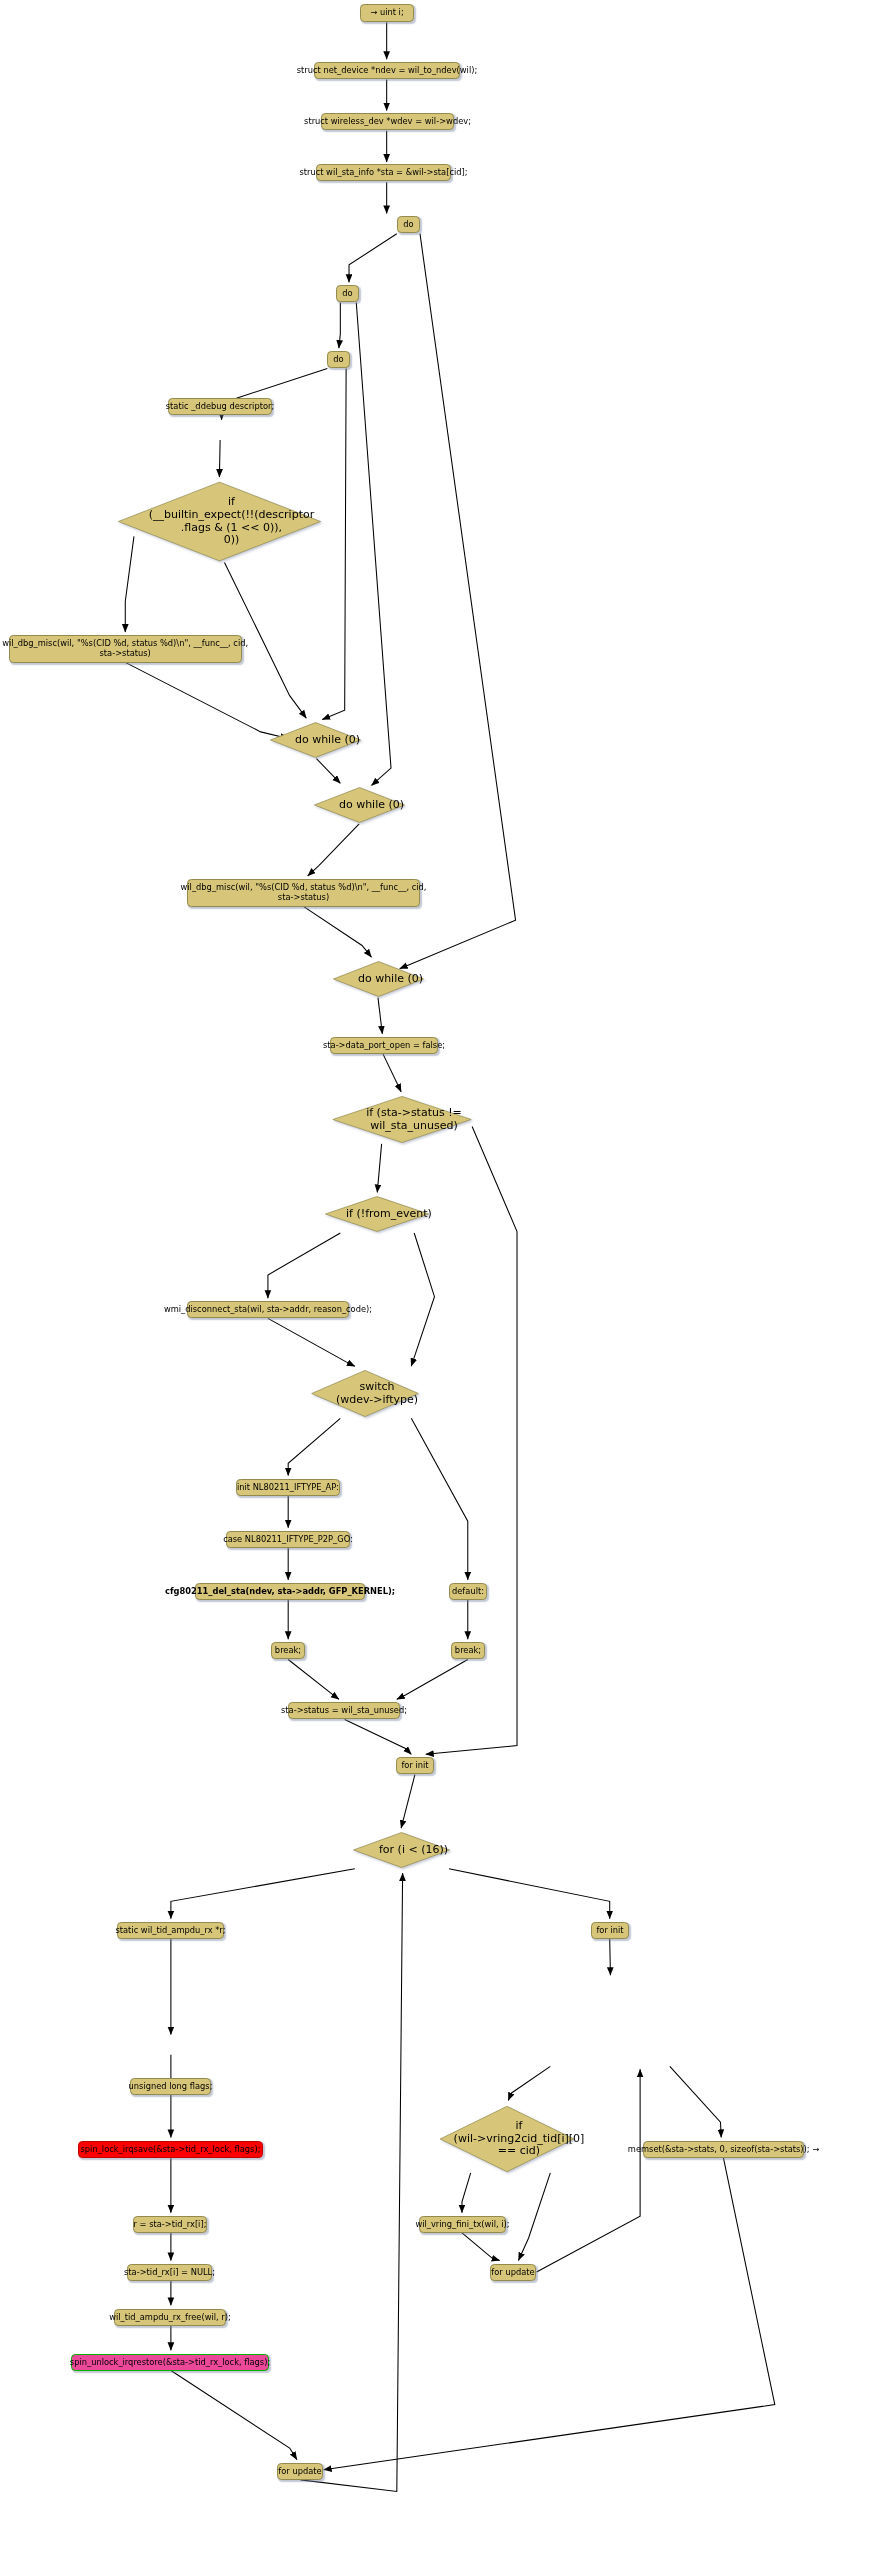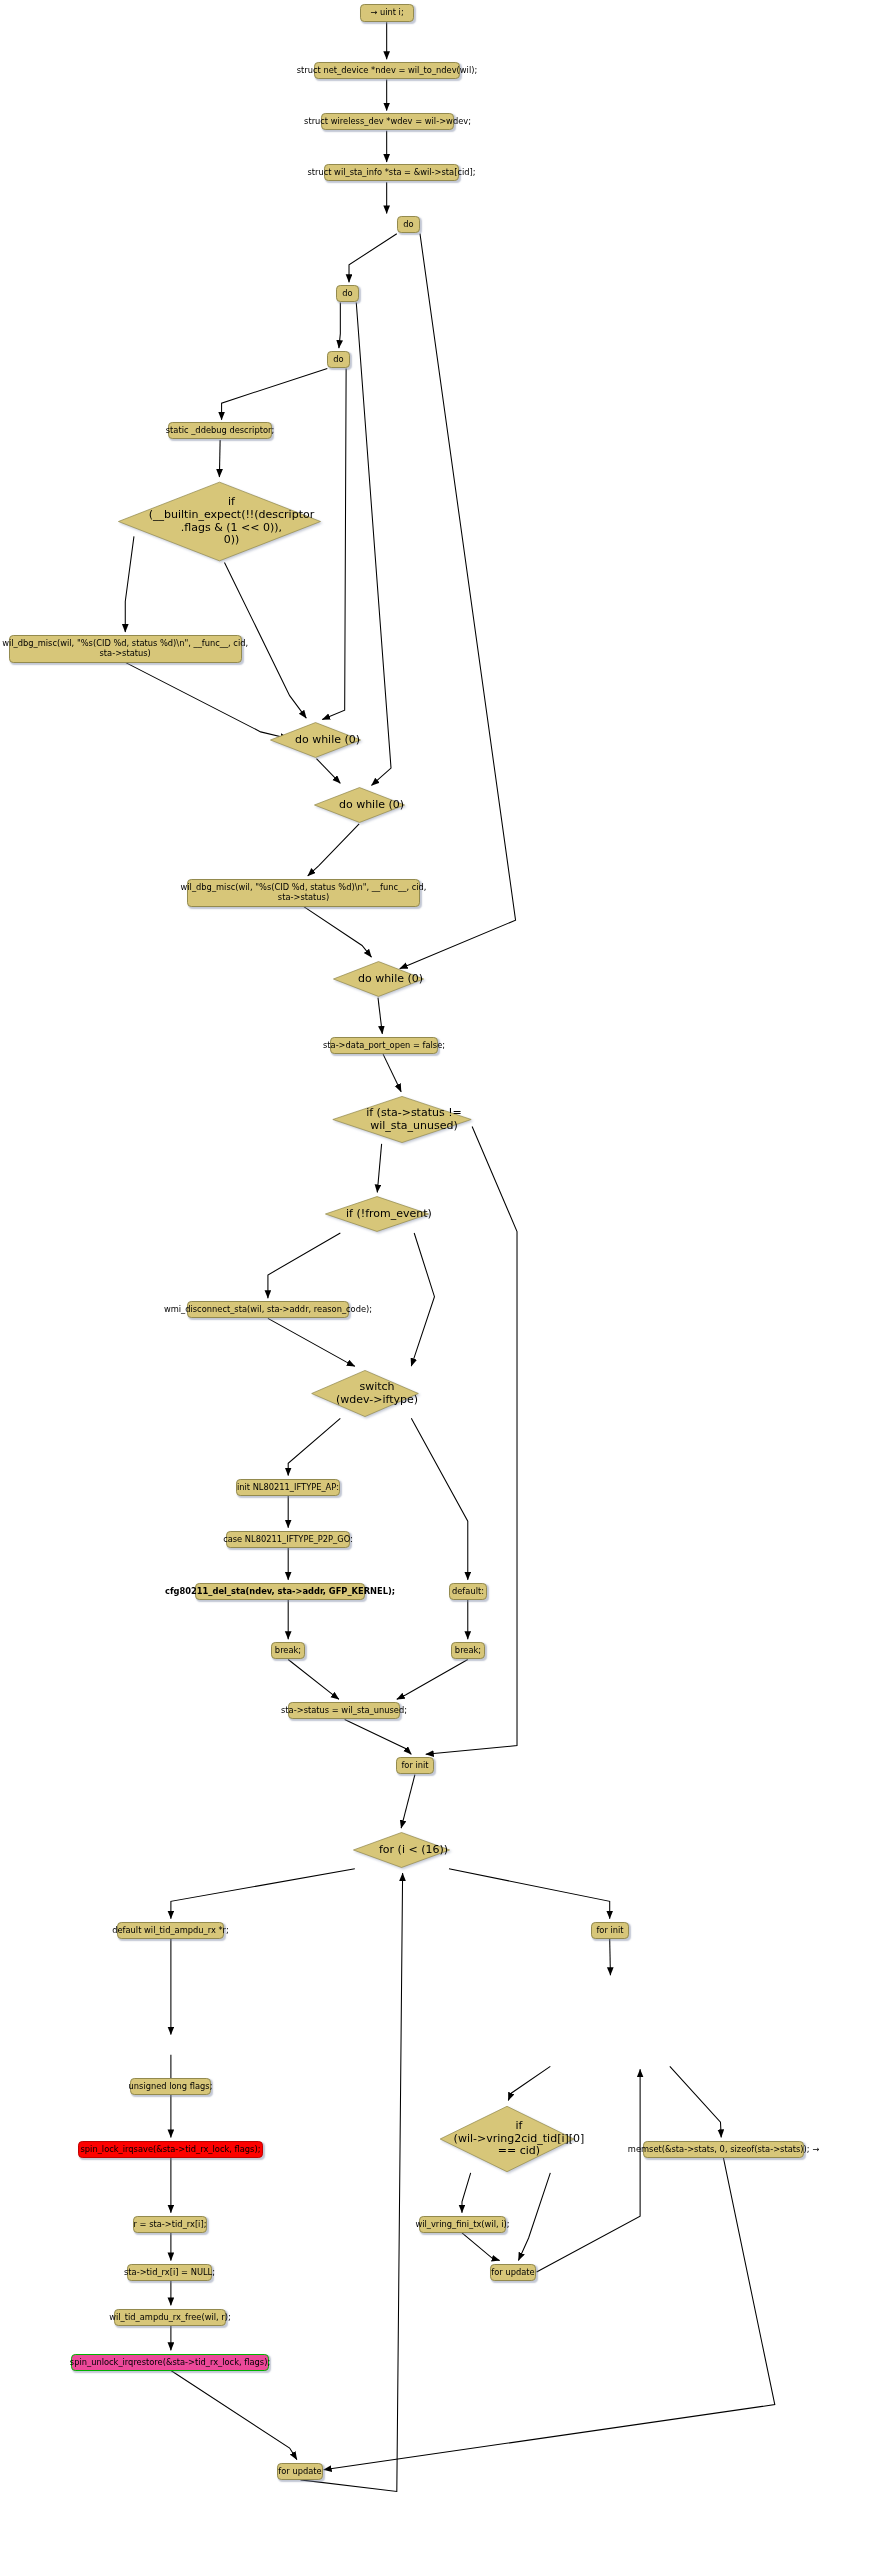--- a/index.html
+++ b/index.html
@@ -203,37 +203,37 @@
   </div>
 
   <div class="node box" style="left:314px; top:62px; width:146px; height:17.4px;">
     <span>struct net_device *ndev = wil_to_ndev(wil);</span>
   </div>
 
   <div class="node box" style="left:321px; top:113px; width:133px; height:17.4px;">
     <span>struct wireless_dev *wdev = wil-&gt;wdev;</span>
   </div>
 
-  <div class="node box" style="left:324px; top:164px; width:135px; height:17.4px;">
+  <div class="node box" style="left:316px; top:164px; width:135px; height:17.4px;">
     <span>struct wil_sta_info *sta = &amp;wil-&gt;sta[cid];</span>
   </div>
 
   <div class="node box" style="left:397px; top:216px; width:23px; height:17.4px;">
     <span>do</span>
   </div>
 
   <div class="node box" style="left:336px; top:285px; width:23px; height:17.4px;">
     <span>do</span>
   </div>
 
   <div class="node box" style="left:327px; top:351px; width:23px; height:17.4px;">
     <span>do</span>
   </div>
 
-  <div class="node box" style="left:168px; top:422px; width:104px; height:17.4px;">
+  <div class="node box" style="left:168px; top:398px; width:104px; height:17.4px;">
     <span>static _ddebug descriptor;</span>
   </div>
 
   <div class="diamond-wrap" style="left:116px; top:480px; width:207px; height:83px;">
     <svg width="207" height="83" viewBox="0 0 286 115">
       <polygon points="143,3 283,57.5 143,112 3,57.5" fill="#d7c679" stroke="#938a4e" stroke-width="1" style="filter: drop-shadow(2px 2px 1.5px rgba(120,130,160,0.45));"></polygon>
     </svg>
     <div class="diamond-label">if
 (__builtin_expect(!!(descriptor
 .flags &amp; (1 &lt;&lt; 0)),
@@ -335,21 +335,21 @@
   </div>
 
   <div class="diamond-wrap" style="left:352px; top:1831px; width:99px; height:38px;">
     <svg width="99" height="38" viewBox="0 0 136 52">
       <polygon points="68,2 134,26 68,50 2,26" fill="#d7c679" stroke="#938a4e" stroke-width="1" style="filter: drop-shadow(2px 2px 1.5px rgba(120,130,160,0.45));"></polygon>
     </svg>
     <div class="diamond-label">for (i &lt; (16))</div>
   </div>
 
   <div class="node box" style="left:117px; top:1922px; width:107px; height:17.4px;">
-    <span>default wil_tid_ampdu_rx *r;</span>
+    <span>static wil_tid_ampdu_rx *r;</span>
   </div>
 
   <div class="node box" style="left:591px; top:1922px; width:38px; height:17.4px;">
     <span>for init</span>
   </div>
 
   <div class="node box" style="left:130px; top:2038px; width:81px; height:17.4px;margin-top:40px;">
     <span>unsigned long flags;</span>
   </div>
 

